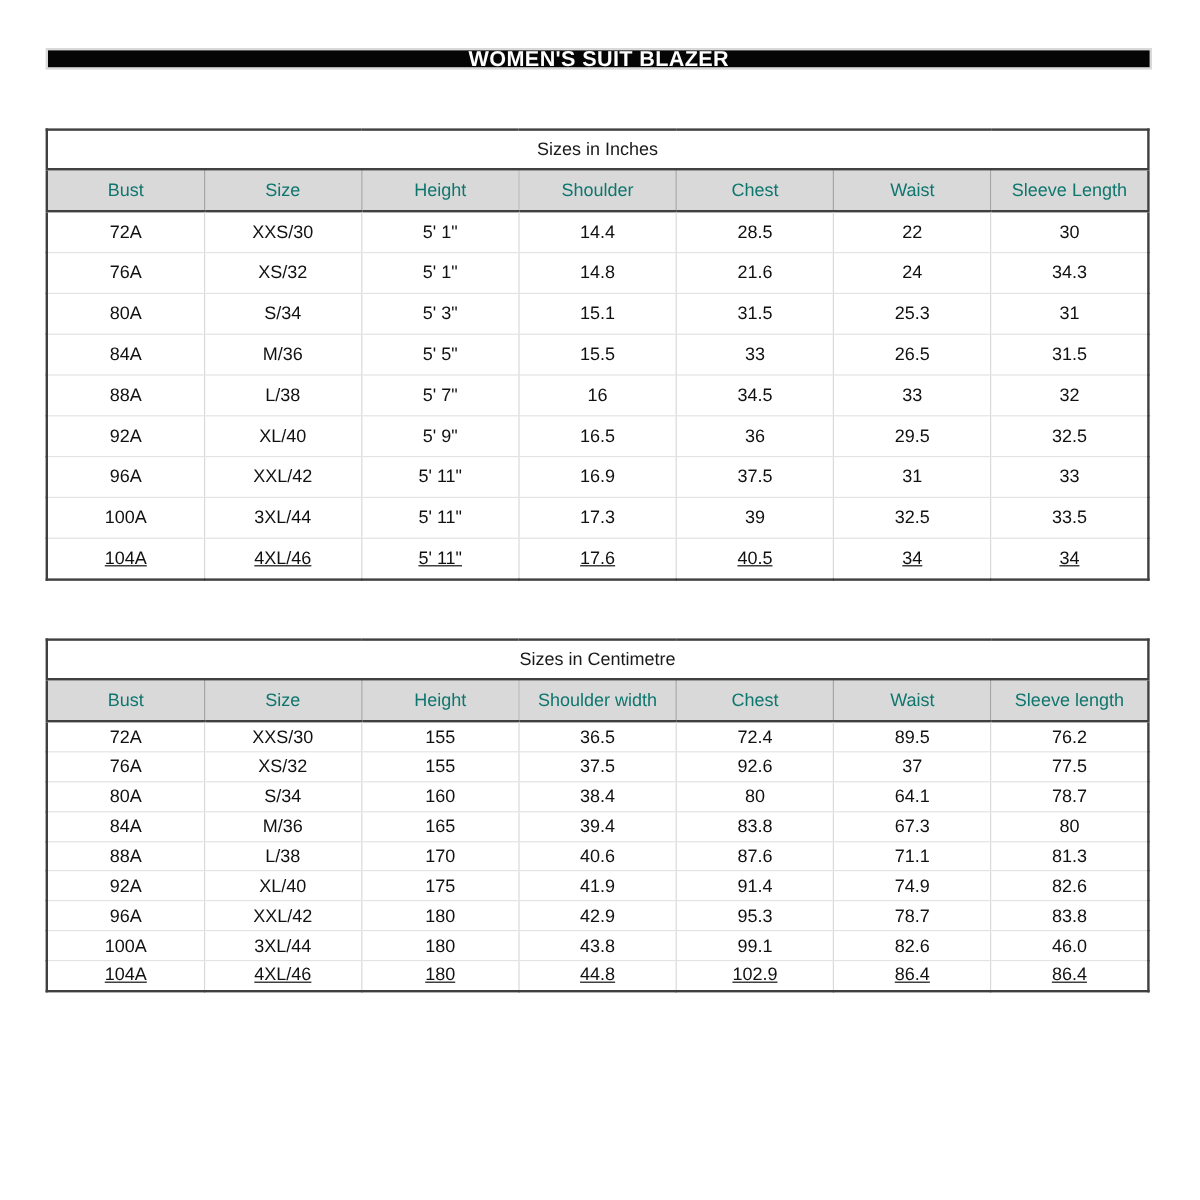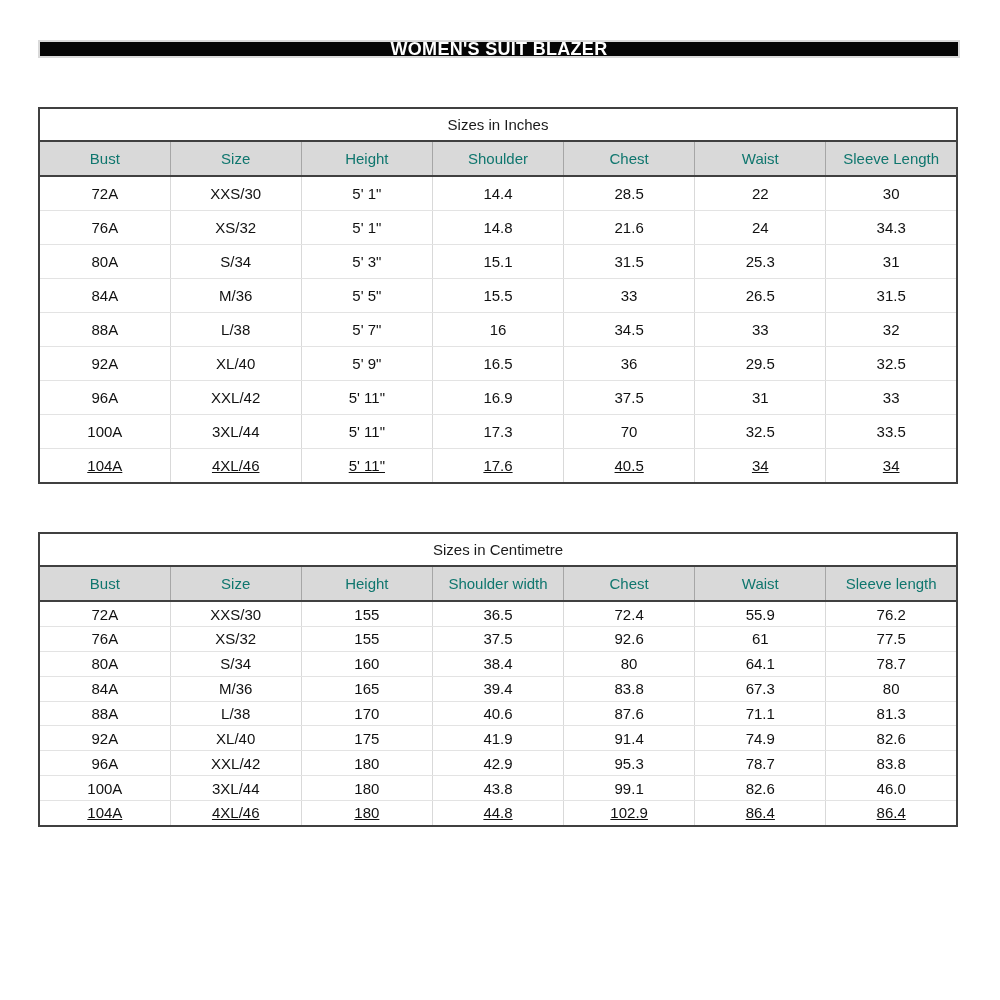--- a/index.html
+++ b/index.html
@@ -178,21 +178,21 @@
           <td>16.9</td>
           <td>37.5</td>
           <td>31</td>
           <td>33</td>
         </tr>
         <tr>
           <td>100A</td>
           <td>3XL/44</td>
           <td>5' 11"</td>
           <td>17.3</td>
-          <td>70</td>
+          <td>39</td>
           <td>32.5</td>
           <td>33.5</td>
         </tr>
         <tr>
           <td>104A</td>
           <td>4XL/46</td>
           <td>5' 11"</td>
           <td>17.6</td>
           <td>40.5</td>
           <td>34</td>
@@ -216,30 +216,30 @@
           <th>Sleeve length</th>
         </tr>
     </thead>
     <tbody>
         <tr>
           <td>72A</td>
           <td>XXS/30</td>
           <td>155</td>
           <td>36.5</td>
           <td>72.4</td>
-          <td>55.9</td>
+          <td>89.5</td>
           <td>76.2</td>
         </tr>
         <tr>
           <td>76A</td>
           <td>XS/32</td>
           <td>155</td>
           <td>37.5</td>
           <td>92.6</td>
-          <td>61</td>
+          <td>37</td>
           <td>77.5</td>
         </tr>
         <tr>
           <td>80A</td>
           <td>S/34</td>
           <td>160</td>
           <td>38.4</td>
           <td>80</td>
           <td>64.1</td>
           <td>78.7</td>

